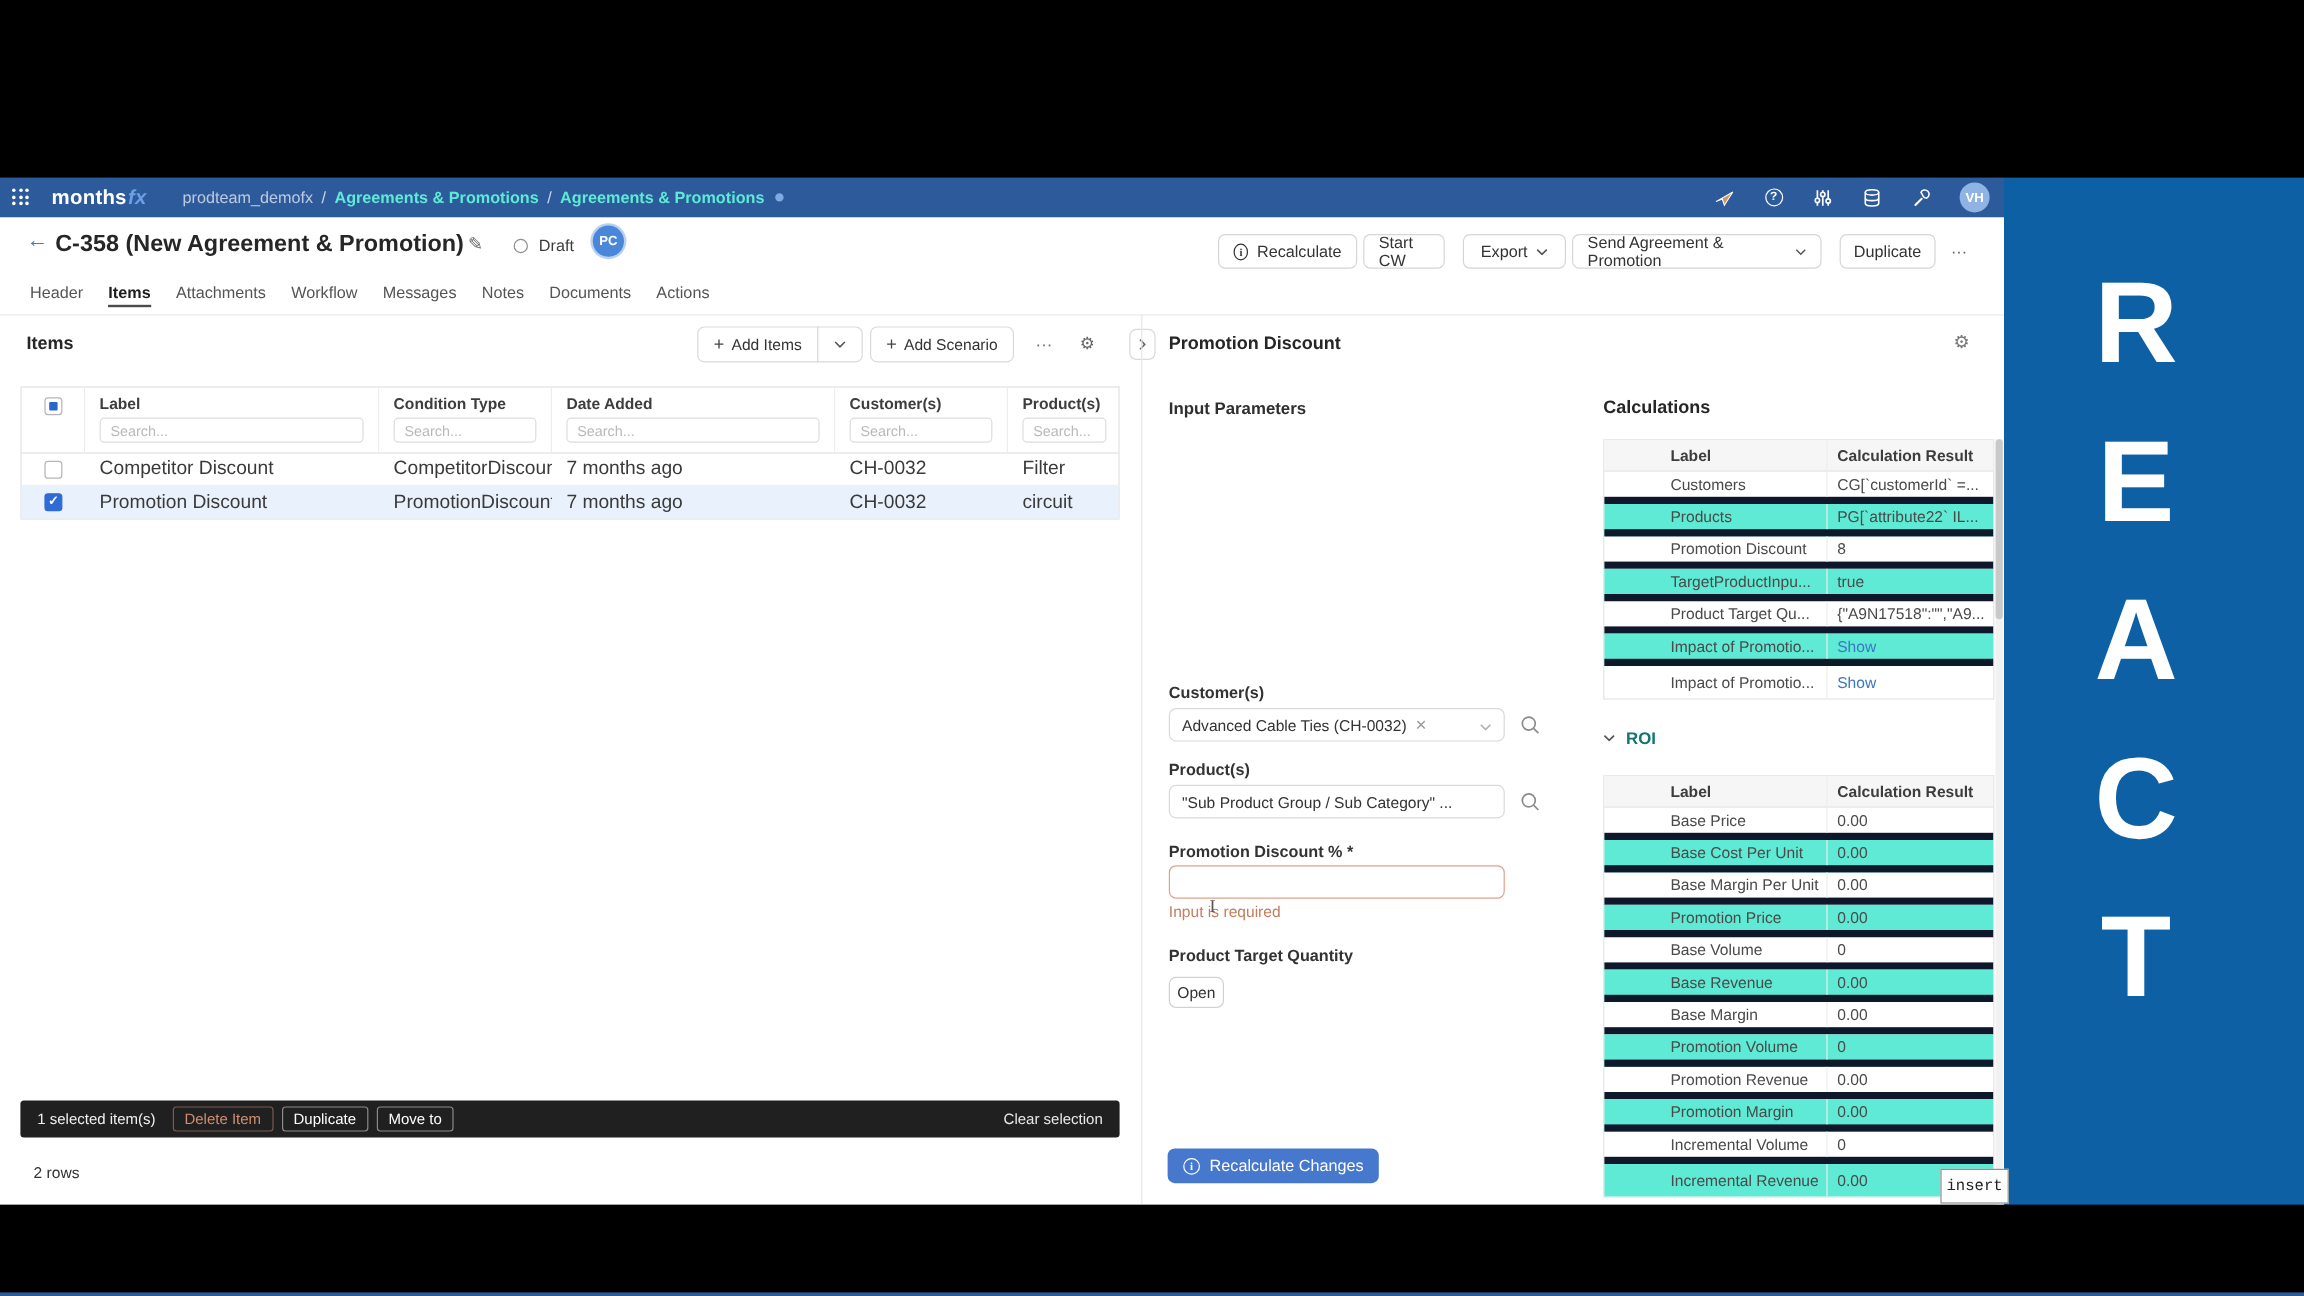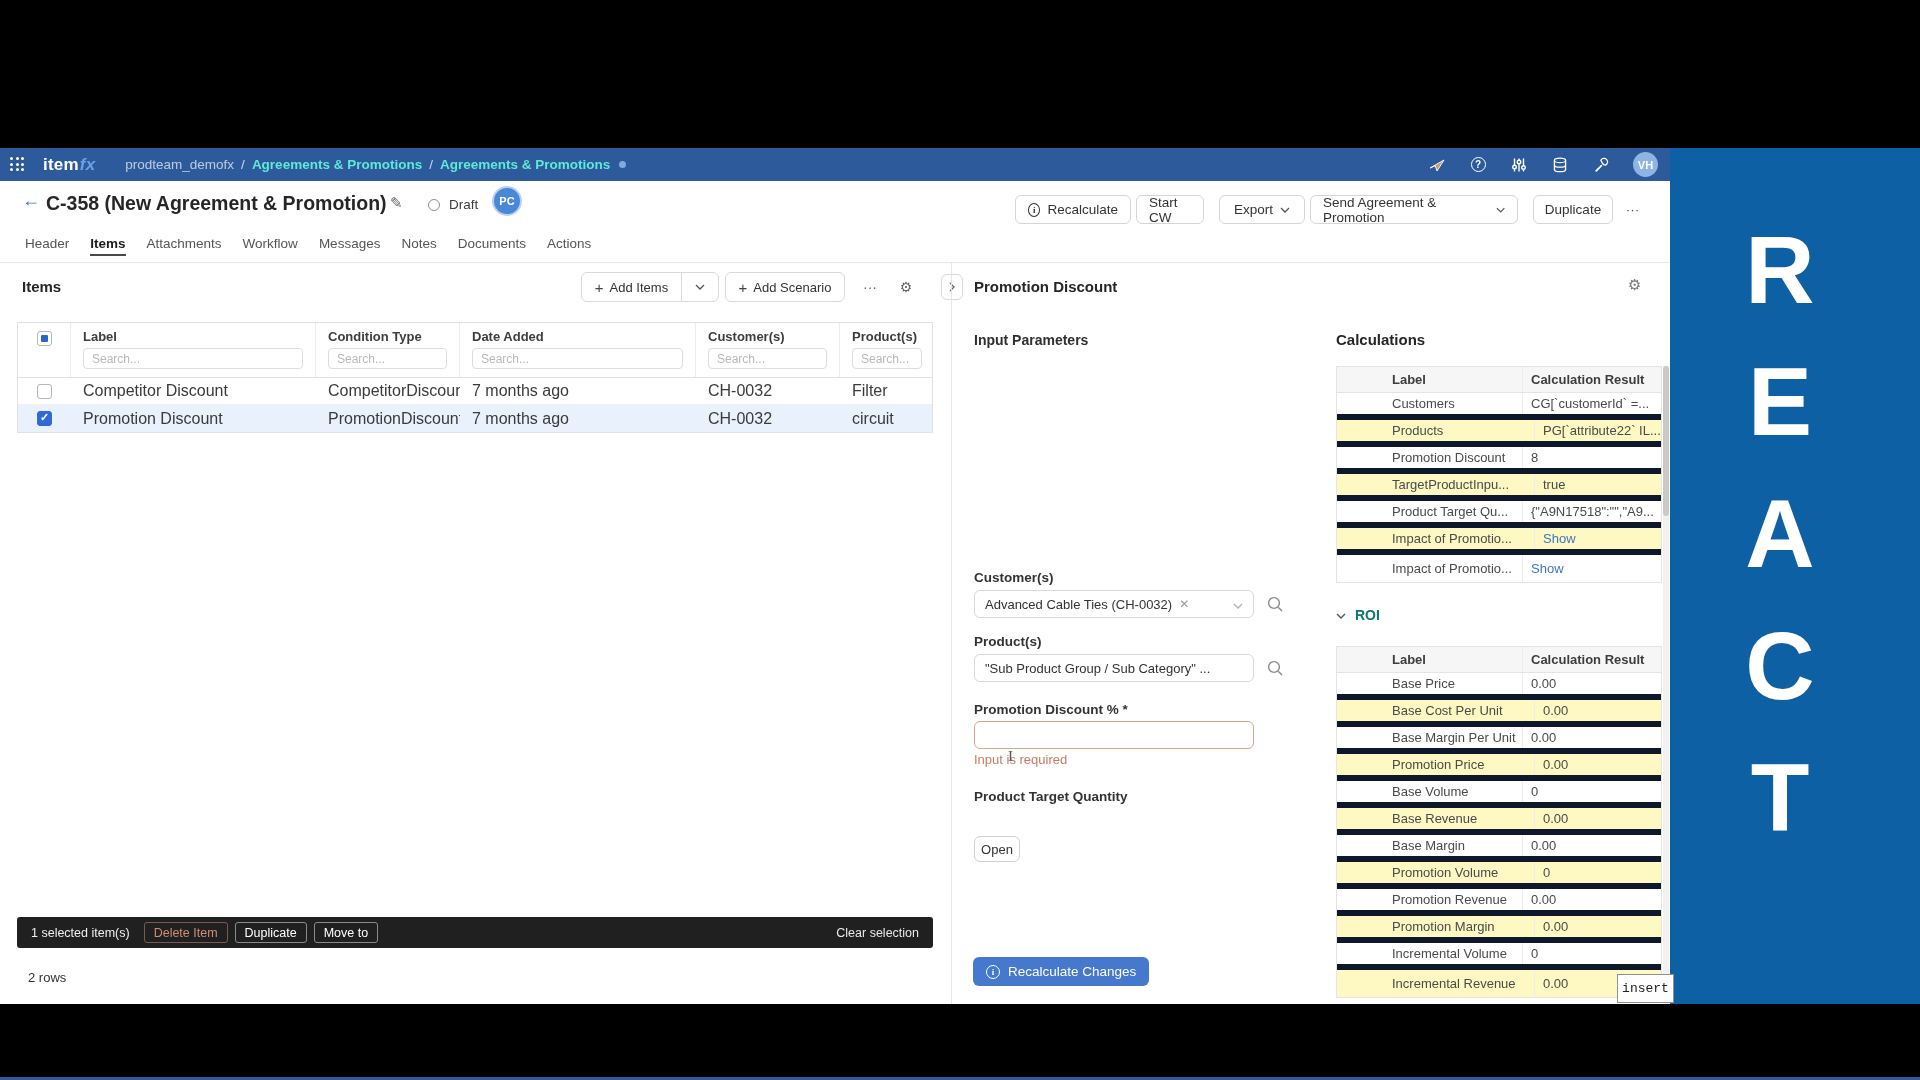--- a/index.html
+++ b/index.html
@@ -110,21 +110,21 @@
   .calc-h { position:absolute; left:384px; top:69px; font-size:15px; font-weight:700; color:#262626; }
   .roi-h { position:absolute; left:384px; top:345px; font-size:14px; font-weight:700; color:#0f766e;
            display:flex; align-items:center; gap:9px; cursor:pointer;}
   .roi-h .ch { color:#555; font-size:11px; }
   .ctable { position:absolute; left:384px; width:326px; border:1px solid #e4e4e4; background:#fff; font-size:13px; }
   .ct-head { display:grid; grid-template-columns:185px 140px; background:#f6f6f6; border-bottom:1px solid #e4e4e4;
              height:26px; align-items:center; font-weight:700; color:#3d3d3d; }
   .ct-row  { display:grid; grid-template-columns:185px 140px; height:27px; align-items:center; color:#4a4a4a;
              border-bottom:6px solid #0f172a; }
   .ct-row:last-child { border-bottom:none; }
-  .ct-row.shade { background:#fef9c3;gap:12px; }
+  .ct-row.shade { background:#5eead4; }
   .ct-c1 { padding-left:55px; white-space:nowrap; overflow:hidden; }
   .ct-c2 { padding-left:8px; border-left:1px solid #ededed; height:100%; display:flex; align-items:center; white-space:nowrap; overflow:hidden; }
   .ct-link { color:#3b77c2; cursor:pointer; }
   .vscroll { position:absolute; left:711px; top:104px; width:6px; height:638px; background:#f1f1f1; }
   .vscroll .thumb { position:absolute; left:0; top:0; width:6px; height:150px; background:#c9c9c9; border-radius:3px; }
 
   
   .react-panel { position:absolute; left:1670px; top:148px; width:250px; height:856px; background:#0e60a5; overflow:hidden; }
   .rletter { position:absolute; left:70px; width:80px; text-align:center; color:#fff; font-size:96px; font-weight:600;
              line-height:96px; }
@@ -147,21 +147,21 @@
         <i></i>
         <i></i>
         <i></i>
         <i></i>
         <i></i>
         <i></i>
         <i></i>
         <i></i>
     </div>
     <div class="logo">
-      <span>item</span>
+      <span>months</span>
         <span class="fx">fx</span>
     </div>
     <div class="crumbs" id="crumbs">
         <span class="seg-dim">prodteam_demofx</span>
         <span class="sep">/</span>
         <span class="seg-strong">Agreements &amp; Promotions</span>
         <span class="sep">/</span>
         <span class="seg-strong">Agreements &amp; Promotions</span>
         <span class="crumb-dot"></span>
       </div>
@@ -362,21 +362,21 @@
       </div>
 
       <div class="flabel" style="top:440px">Promotion Discount % *</div>
       <div class="finput err" style="top:459px">
         <span></span>
       </div>
       <div class="err-text" style="top:490px">Input is required</div>
       <div class="ibeam">I</div>
 
       <div class="flabel" style="top:527px">Product Target Quantity</div>
-      <div class="open-btn" style="top:574px">Open</div>
+      <div class="open-btn" style="top:552px">Open</div>
 
       <div class="recalc-btn">
         <span class="info-circ">i</span>
         <span>Recalculate Changes</span>
       </div>
 
       <div class="calc-h">Calculations</div>
       <div class="ctable" style="top:104px" id="calc-table">
           <div class="ct-head">
             <div class="ct-c1">Label</div>

